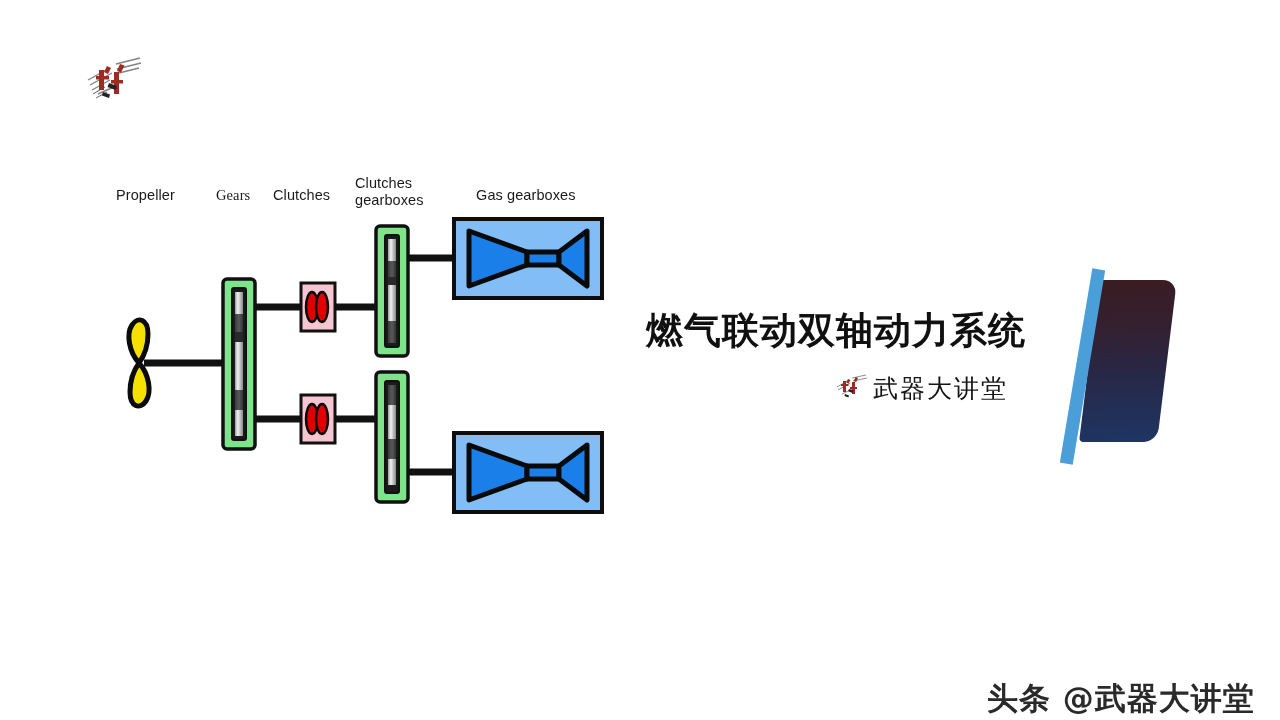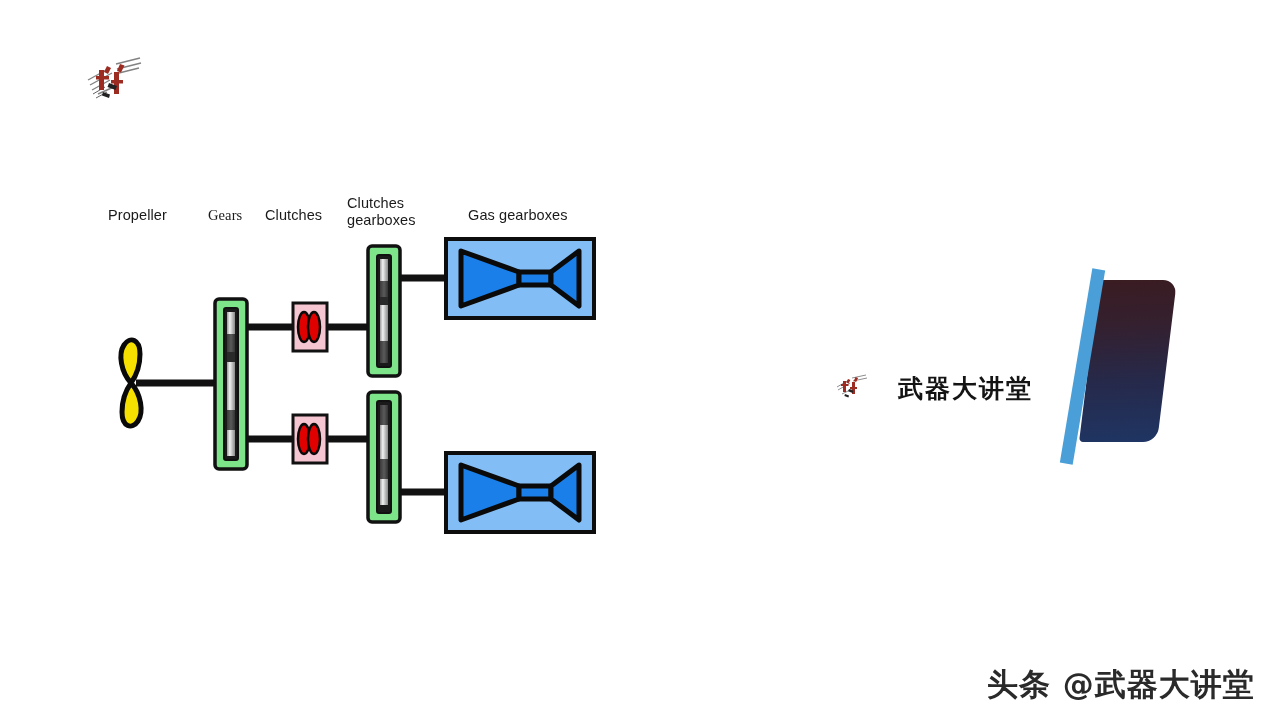--- a/index.html
+++ b/index.html
@@ -23,25 +23,24 @@
     position: absolute;
     left: 86px;
     top: 50px;
     width: 58px;
     height: 54px;
   }
 
   
   #diagram {
     position: absolute;
-    left: 0;
+    left: 8px;
     top: 0;
     width: 700px;
     height: 560px;
-    margin-top: 20px;
   }
 
   .diag-label {
     position: absolute;
     font-family: "Liberation Sans", sans-serif;
     font-size: 14.5px;
     color: #1a1a1a;
     line-height: 17px;
     white-space: nowrap;
     letter-spacing: 0.1px;
@@ -85,39 +84,38 @@
     letter-spacing: 1px;
     white-space: nowrap;
     text-shadow: 1px 1px 0 rgba(255,255,255,0.9);
   }
   .hero-sub {
     position: absolute;
     left: 873px;
     top: 372px;
     font-family: "DejaVu Sans", sans-serif;
     font-size: 25px;
-    font-weight: bold;
+    font-weight: normal;
     color: #141414;
     letter-spacing: 2px;
     white-space: nowrap;
-    margin-left: 25px;
   }
   .hero-sub-logo {
     position: absolute;
     left: 836px;
     top: 371px;
     width: 32px;
     height: 28px;
   }
 
   
   .watermark {
     position: absolute;
     left: 987px;
-    top: 664px;
+    top: 678px;
     font-family: "DejaVu Sans", sans-serif;
     font-size: 31px;
     font-weight: bold;
     color: #2a2a2a;
     letter-spacing: 1px;
     white-space: nowrap;
     text-shadow: 1.5px 1.5px 0 rgba(255,255,255,0.95),
                 -0.5px -0.5px 0 rgba(255,255,255,0.6);
   }
 </style>
@@ -264,20 +262,21 @@
         <rect x="519" y="466" width="32" height="13" fill="#1a7fe8" stroke="#0a0a0a" stroke-width="5"></rect>
         <path d="M579 445 L551 466 L551 479 L579 500 Z" fill="#1a7fe8" stroke="#0a0a0a" stroke-width="5" stroke-linejoin="round"></path>
       </g>
 
     </svg>
   </div>
 
   <div class="hero-shape"></div>
   <div class="hero-slash"></div>
 
+  <div class="hero-title">燃气联动双轴动力系统</div>
 
   <div class="hero-sub-logo">
     <svg viewBox="0 0 32 28" width="32" height="28" aria-hidden="true">
       <g stroke="#7a7a7a" stroke-width="1" fill="none" opacity="0.85">
         <path d="M1 16 L13 9"></path>
         <path d="M2 19 L14 12"></path>
         <path d="M16 7 L30 4"></path>
         <path d="M17 10 L31 7"></path>
         <path d="M6 23 L16 18"></path>
       </g>

